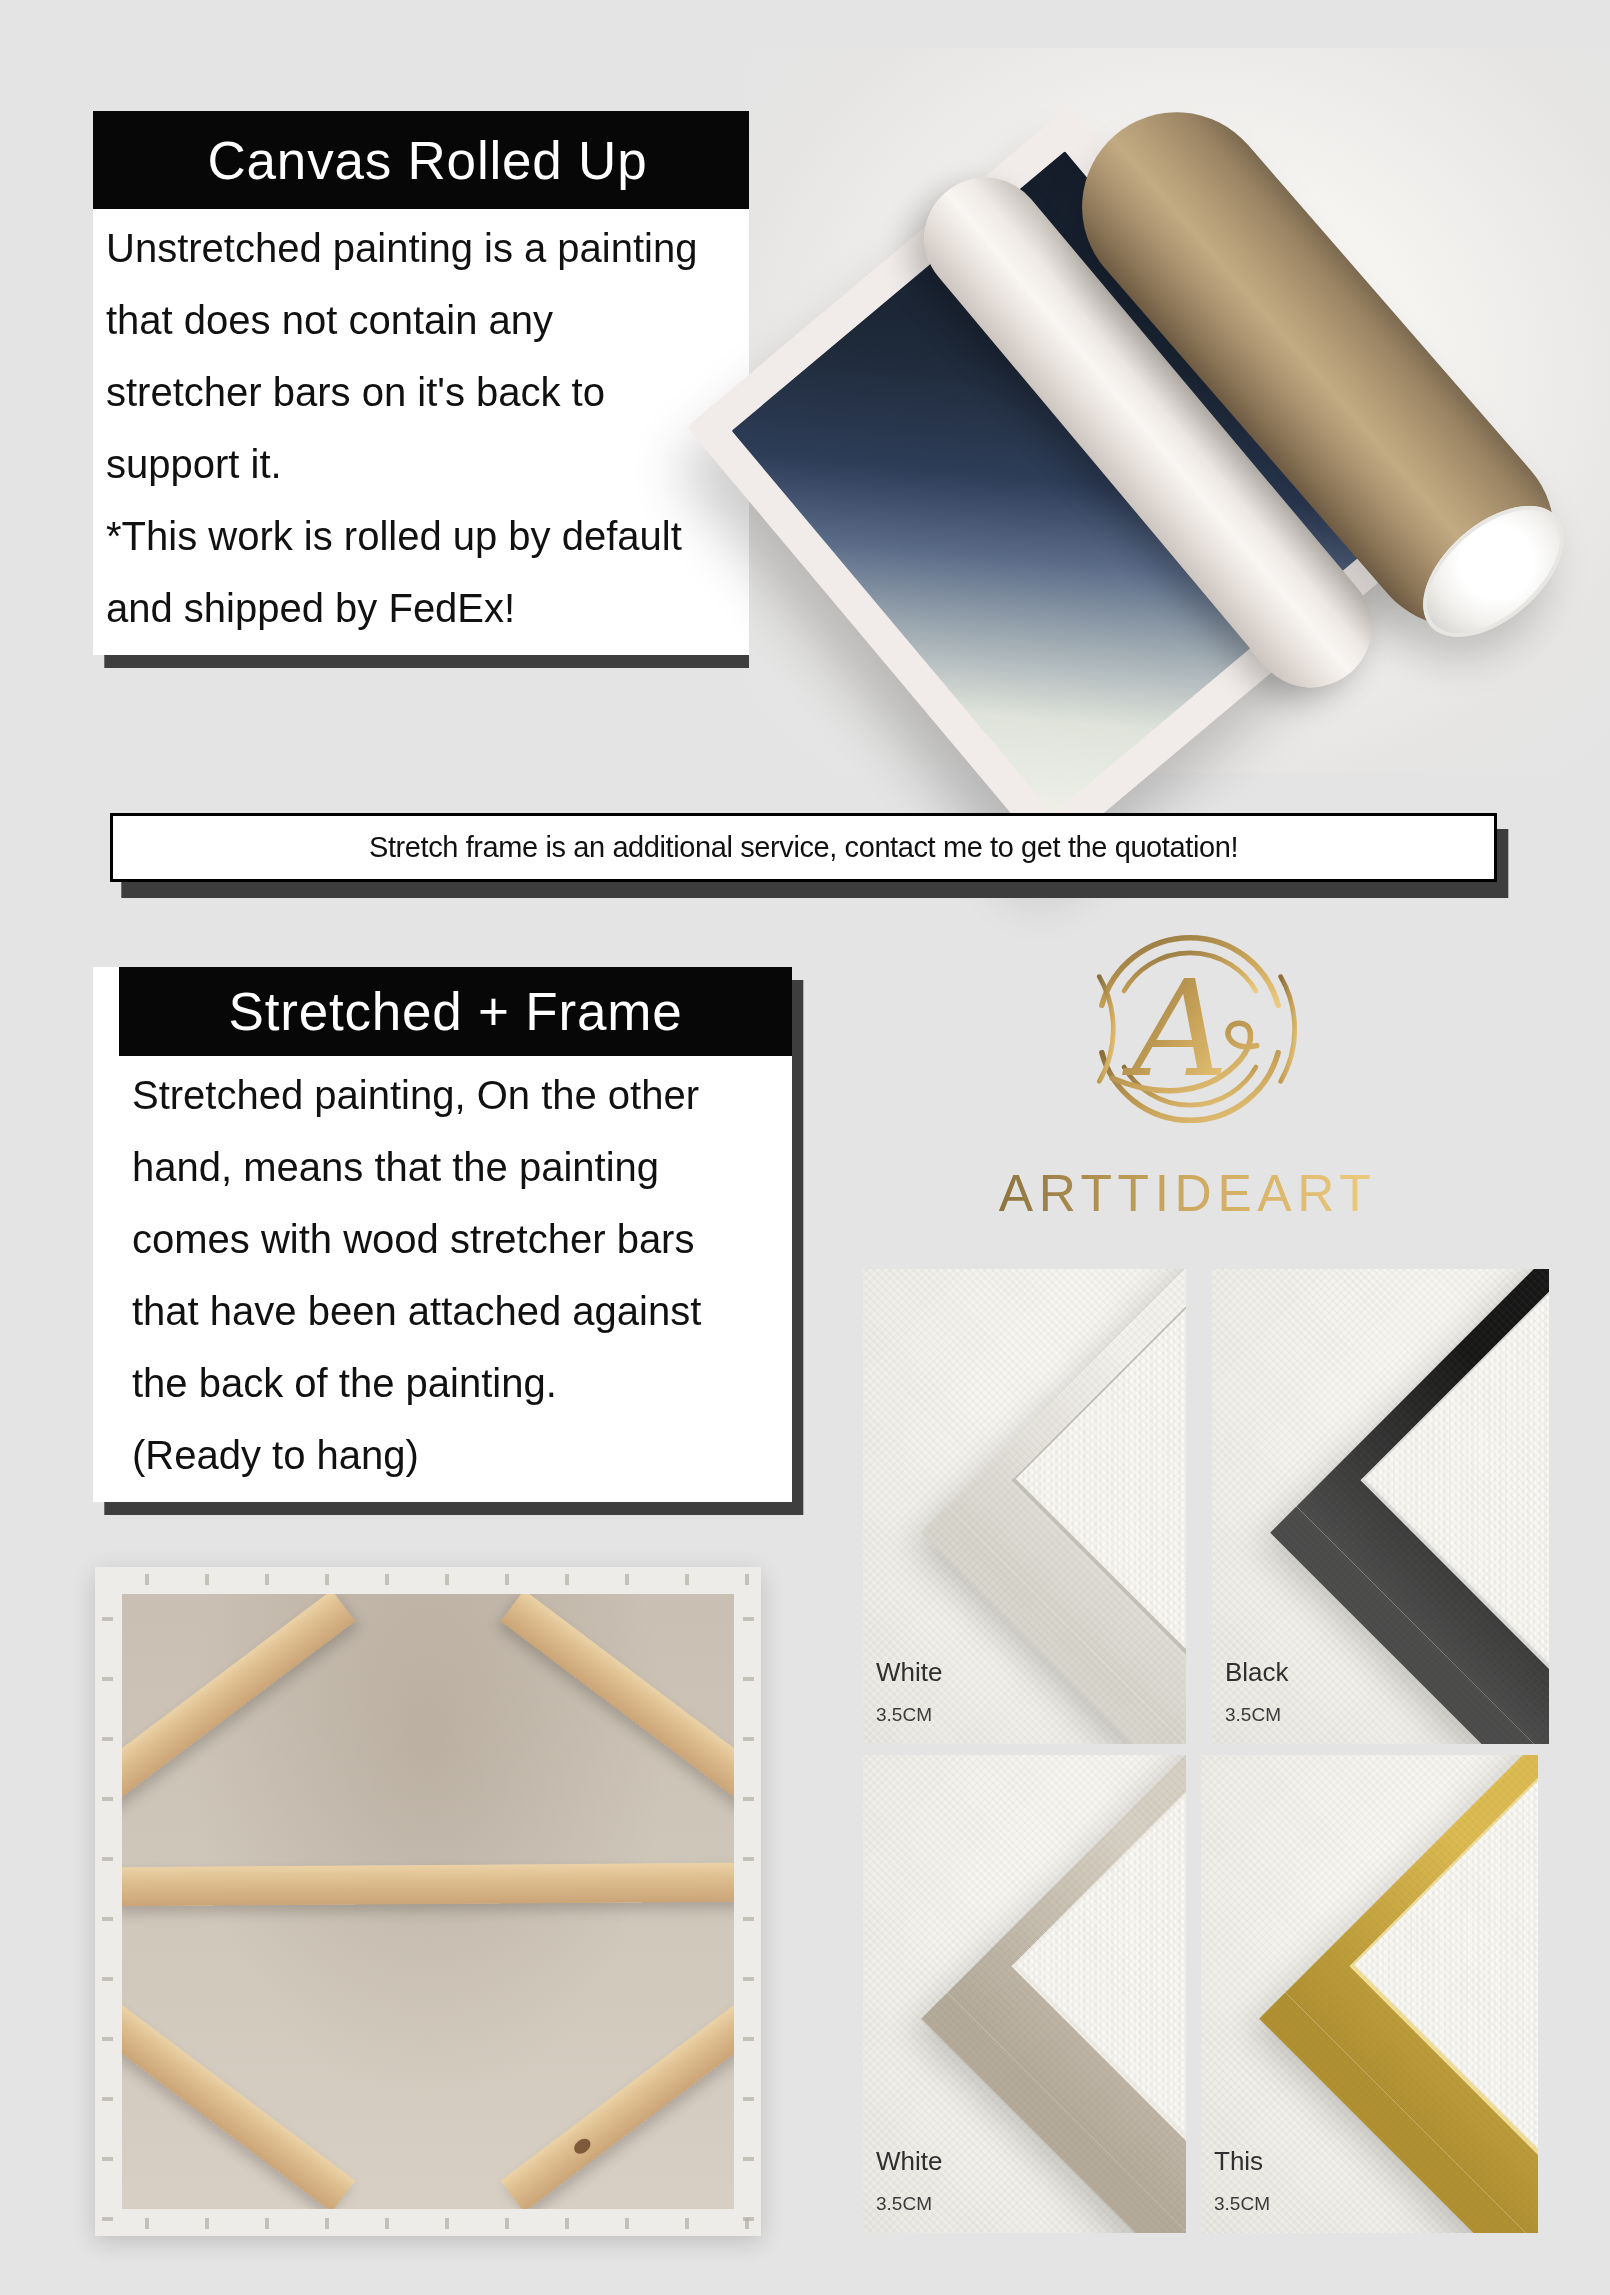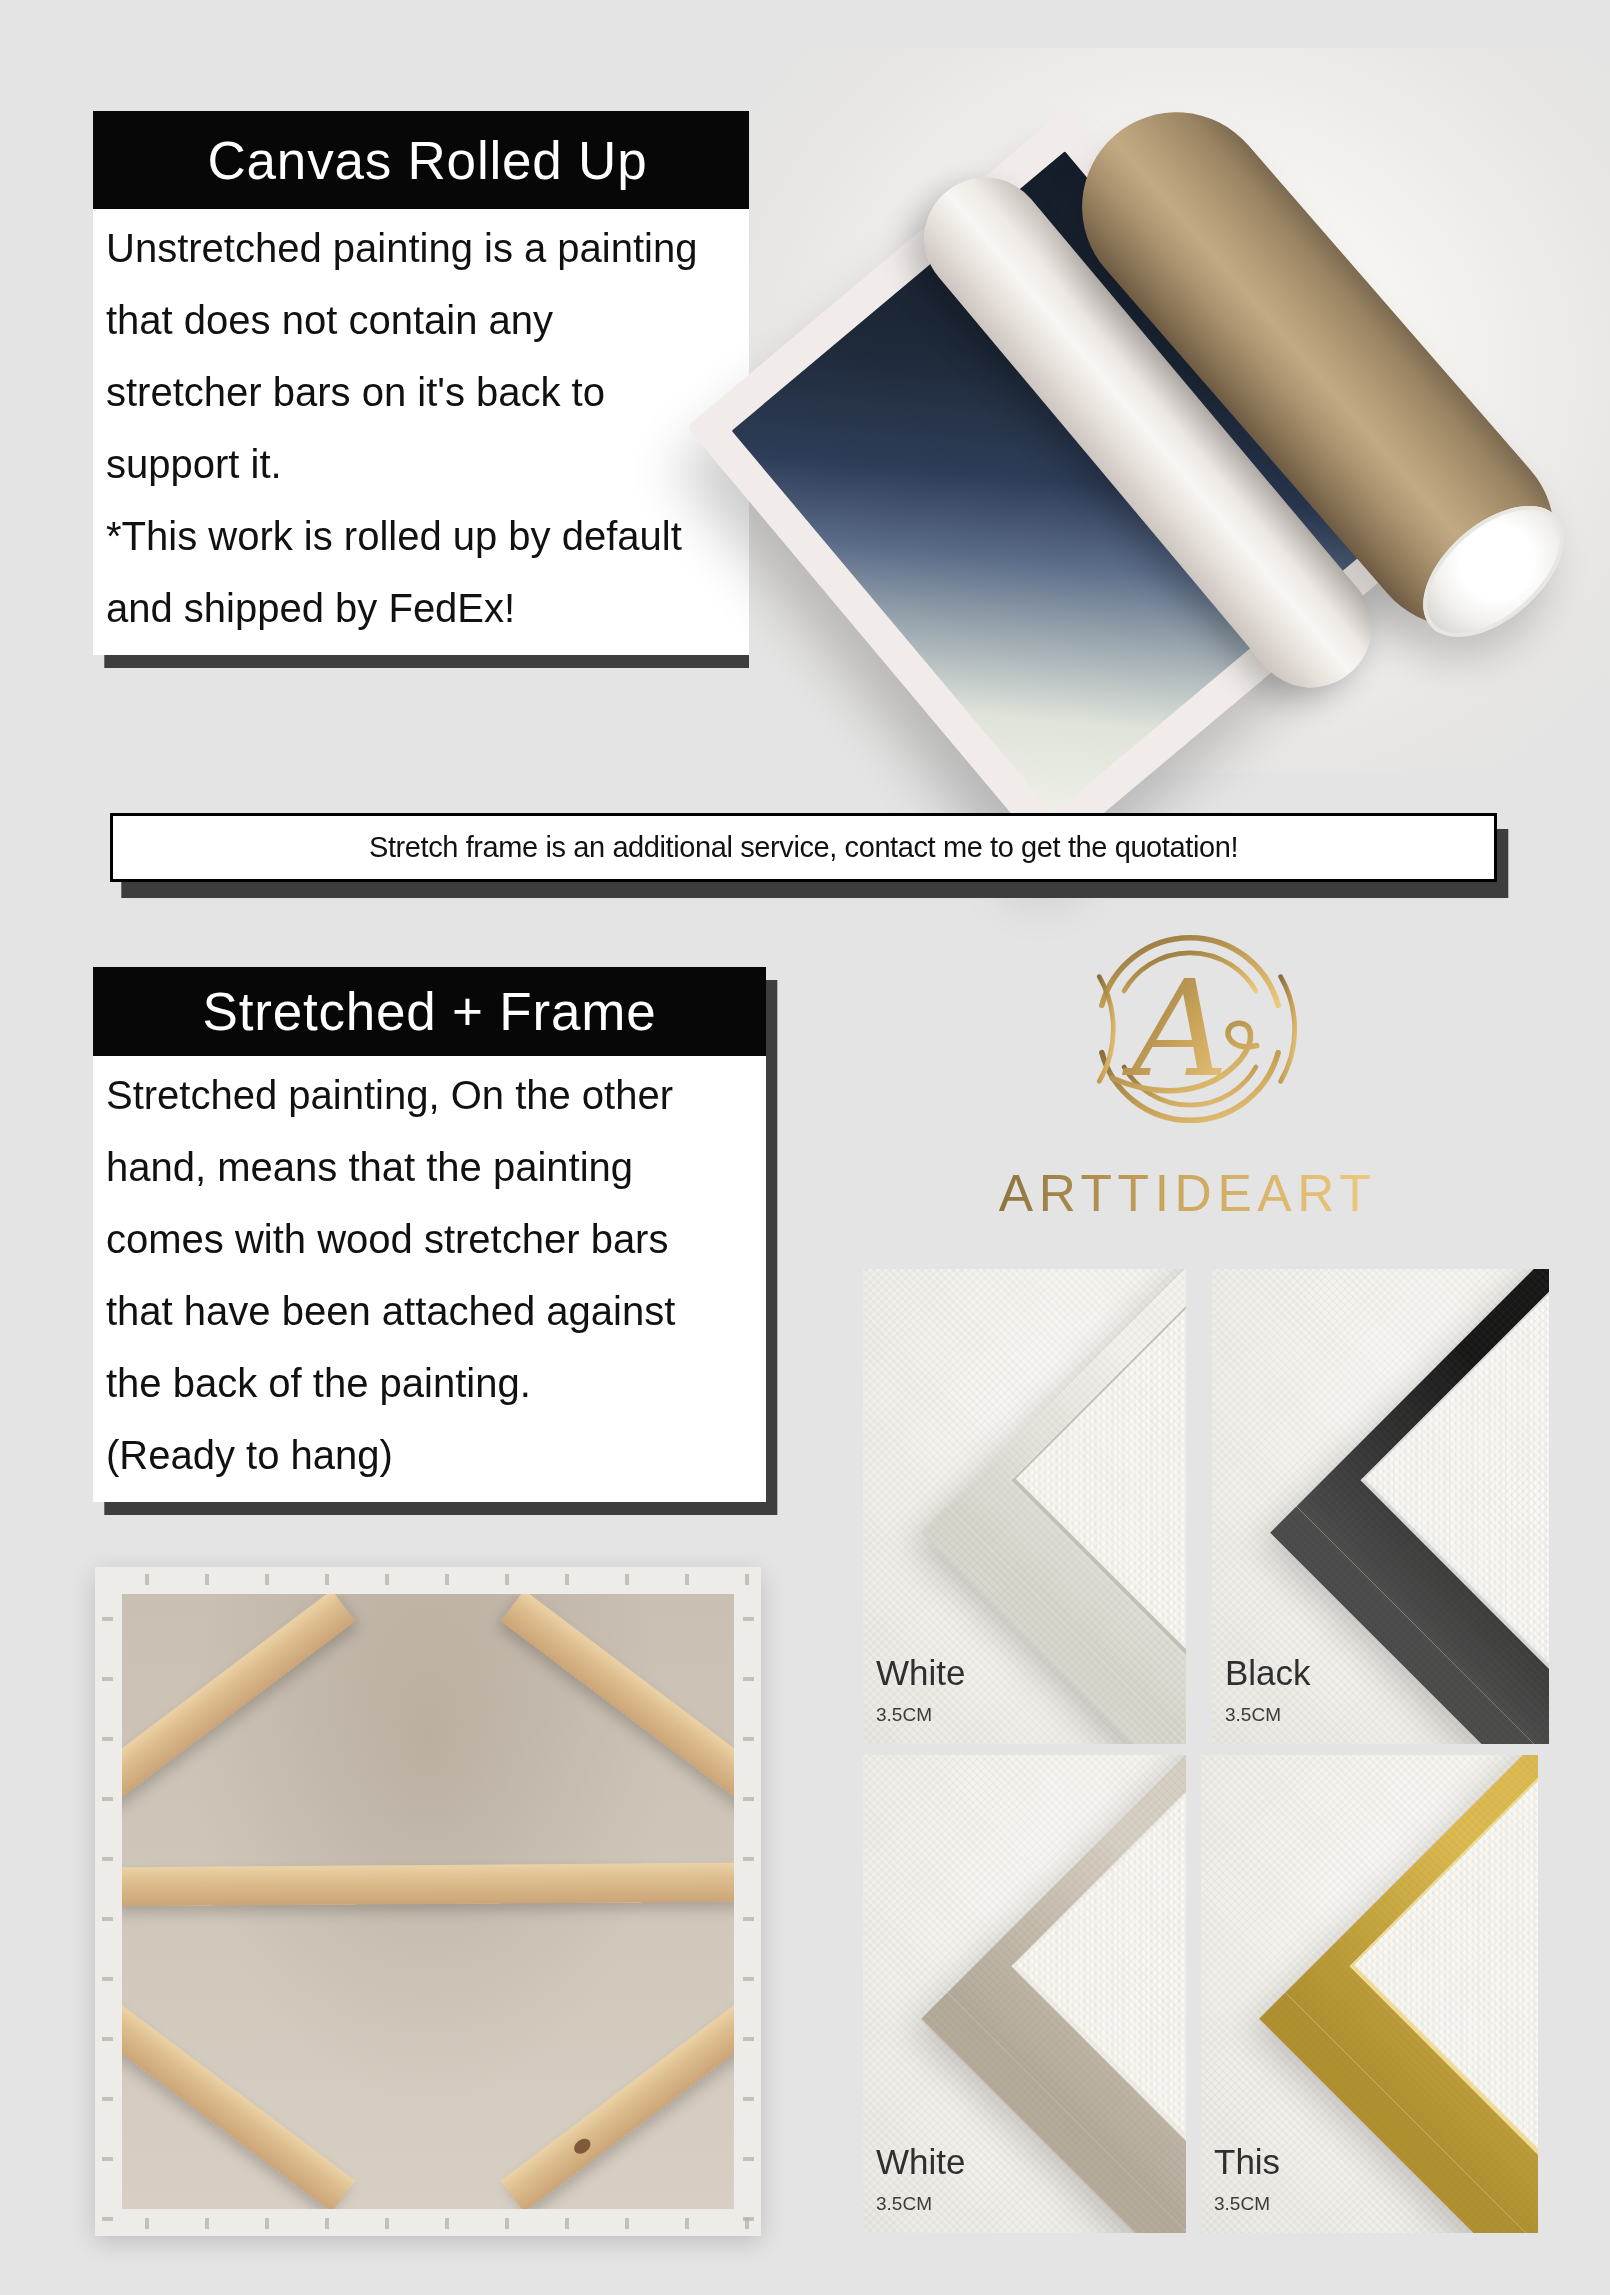--- a/index.html
+++ b/index.html
@@ -6,21 +6,21 @@
   body{
     width:1611px;height:2295px;
     font-family:"Liberation Sans","DejaVu Sans",sans-serif;
     background:#e4e4e4;overflow:hidden;position:relative;
   }
   .page{position:absolute;inset:0;width:1611px;height:2295px;background:#e4e4e4;}
 
   
   .info-card{position:absolute;box-shadow:11.3px 13px 0 #3e3e3e;background:#ffffff;}
   .card-rolled{left:93px;top:111px;width:669px;}
-  .card-stretched{left:93px;top:967px;width:673px;}
+  .card-stretched{left:93px;top:967px;width:673px;padding-left:26px;}
   .card-header{background:#070707;height:98px;display:flex;align-items:center;justify-content:center;}
   .card-stretched .card-header{height:89px;}
   .card-title{color:#ffffff;font-size:53px;letter-spacing:0.8px;}
   .card-body{
     color:#111111;font-size:40px;line-height:72px;
     padding:3.2px 9.7px 11.3px 13px;white-space:pre-line;background:#ffffff;
   }
 
   
   .photo-rolled{position:absolute;left:749px;top:48px;width:862px;height:725px;
@@ -68,21 +68,21 @@
   .frame-corner{position:absolute;left:191px;top:-20px;width:515px;height:515px;z-index:1;
     transform:rotate(45deg);
     background:linear-gradient(180deg, var(--face) 0%, var(--face) 55%, var(--side) 100%);
     box-shadow:0 37px 0 var(--side), 0 53px 32px rgba(0,0,0,0.18);}
   .frame-corner::after{content:"";position:absolute;top:32px;right:45px;bottom:64px;left:27px;
     background:
       repeating-linear-gradient(45deg, rgba(150,145,130,0.06) 0 2.4px, transparent 2.4px 5.6px),
       #faf9f5;
     border-left:2.4px solid var(--lip);border-bottom:4px solid var(--lip);}
   .frame-labels{position:absolute;left:13px;bottom:11.3px;z-index:3;}
-  .frame-name{font-size:35px;line-height:47px;color:#2f2f2f;margin-top:16px;}
+  .frame-name{font-size:26px;line-height:47px;color:#2f2f2f;margin-top:16px;}
   .frame-size{font-size:19px;line-height:37px;color:#3c3c3c;}
 
   
   .canvas-back{position:absolute;left:95px;top:1567px;width:666px;height:669px;
     background:#edece8;box-shadow:0 6.4px 22.6px rgba(0,0,0,0.16);}
   .cb-staples-top,.cb-staples-bottom{position:absolute;left:4.8px;right:4.8px;height:11.3px;opacity:.7;
     background:repeating-linear-gradient(90deg, transparent 0 45px, #b2aea5 45px 49px, transparent 49px 60px);}
   .cb-staples-top{top:7.2px;} .cb-staples-bottom{bottom:7.2px;}
   .cb-staples-left,.cb-staples-right{position:absolute;top:4.8px;bottom:4.8px;width:11.3px;opacity:.7;
     background:repeating-linear-gradient(180deg, transparent 0 45px, #b2aea5 45px 49px, transparent 49px 60px);}

